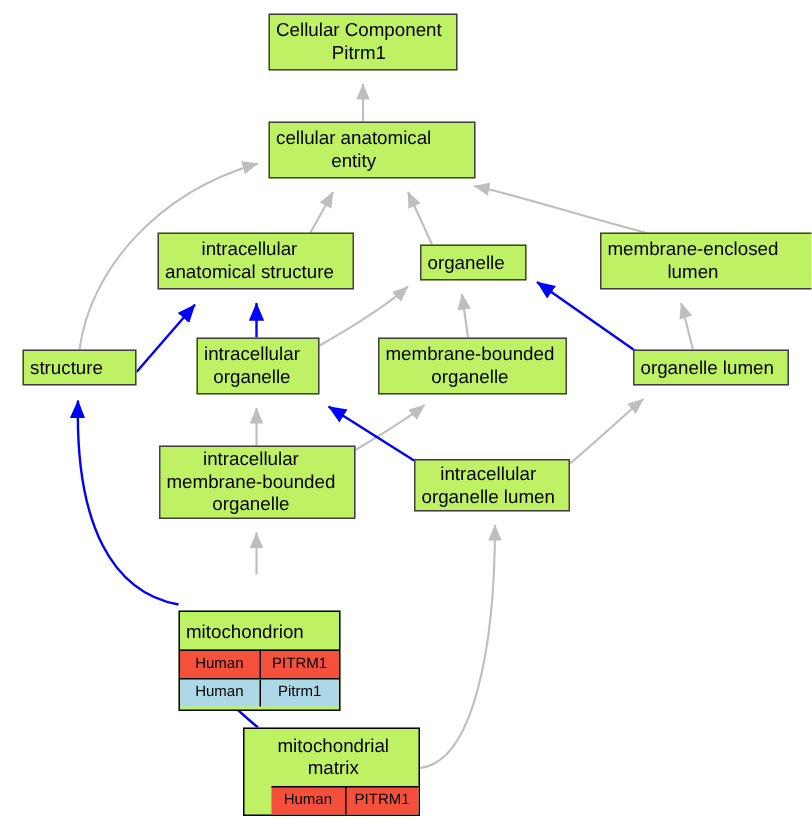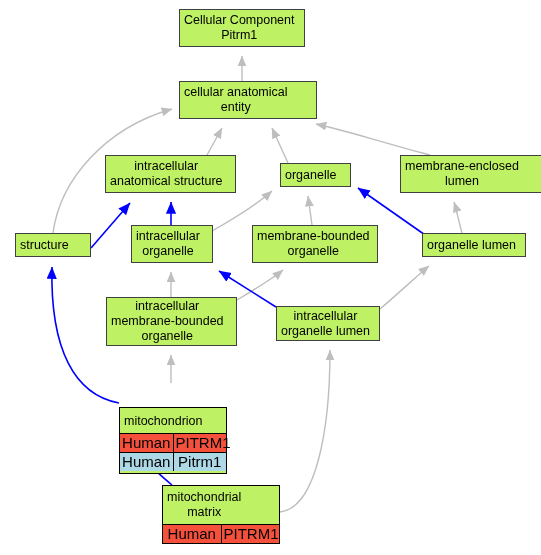--- a/index.html
+++ b/index.html
@@ -54,21 +54,21 @@
     flex: 0 0 auto;
   }
   .gene-table {
     border-collapse: collapse;
     width: 100%;
     table-layout: fixed;
   }
   .gene-table td {
     border-top: 1px solid #000000;
     border-right: 1px solid #000000;
-    font-size: 15px;
+    font-size: 10px;
     text-align: center;
     line-height: 16px;
     padding: 1px 2px;
     color: #000000;
     white-space: nowrap;
   }
   .gene-table td:last-child { border-right: none; }
   .row-human td { background: #F4503C; }
   .row-mouse td { background: #ADD8E6; }
 
@@ -78,21 +78,21 @@
   #n-intracellular-anatomical-structure { left:105px; top:155px; width:131px; height:38px; }
   #n-organelle           { left:280px; top:163px; width:71px;  height:24px; }
   #n-membrane-enclosed-lumen { left:400px; top:155px; width:145px; height:38px; }
   #n-cytoplasm           { left:15px;  top:233px; width:76px;  height:24px; }
   #n-intracellular-organelle { left:131px; top:225px; width:82px; height:38px; }
   #n-membrane-bounded-organelle { left:252px; top:225px; width:126px; height:38px; }
   #n-organelle-lumen     { left:422px; top:233px; width:104px; height:24px; }
   #n-intracellular-membrane-bounded-organelle { left:106px; top:297px; width:131px; height:49px; }
   #n-intracellular-organelle-lumen { left:276px; top:306px; width:104px; height:35px; }
   #n-mitochondrion       { left:119px; top:383px; width:108px; height:67px;margin-top:24px; }
-  #n-mitochondrial-matrix { left:162px; top:485px; width:118px; height:59px; }
+  #n-mitochondrial-matrix { left:162px; top:485px; width:118px; height:59px;padding-left:18px; }
   #n-mitochondrion, #n-mitochondrial-matrix { border: 1px solid #000000; }
 </style>
 </head>
 <body>
 
 <div id="canvas">
 
   <svg id="edges" viewBox="0 0 541 555">
     <defs>
       <marker id="arrow-gray" markerWidth="9" markerHeight="9" refX="7.4" refY="3.2" orient="auto" markerUnits="strokeWidth">

